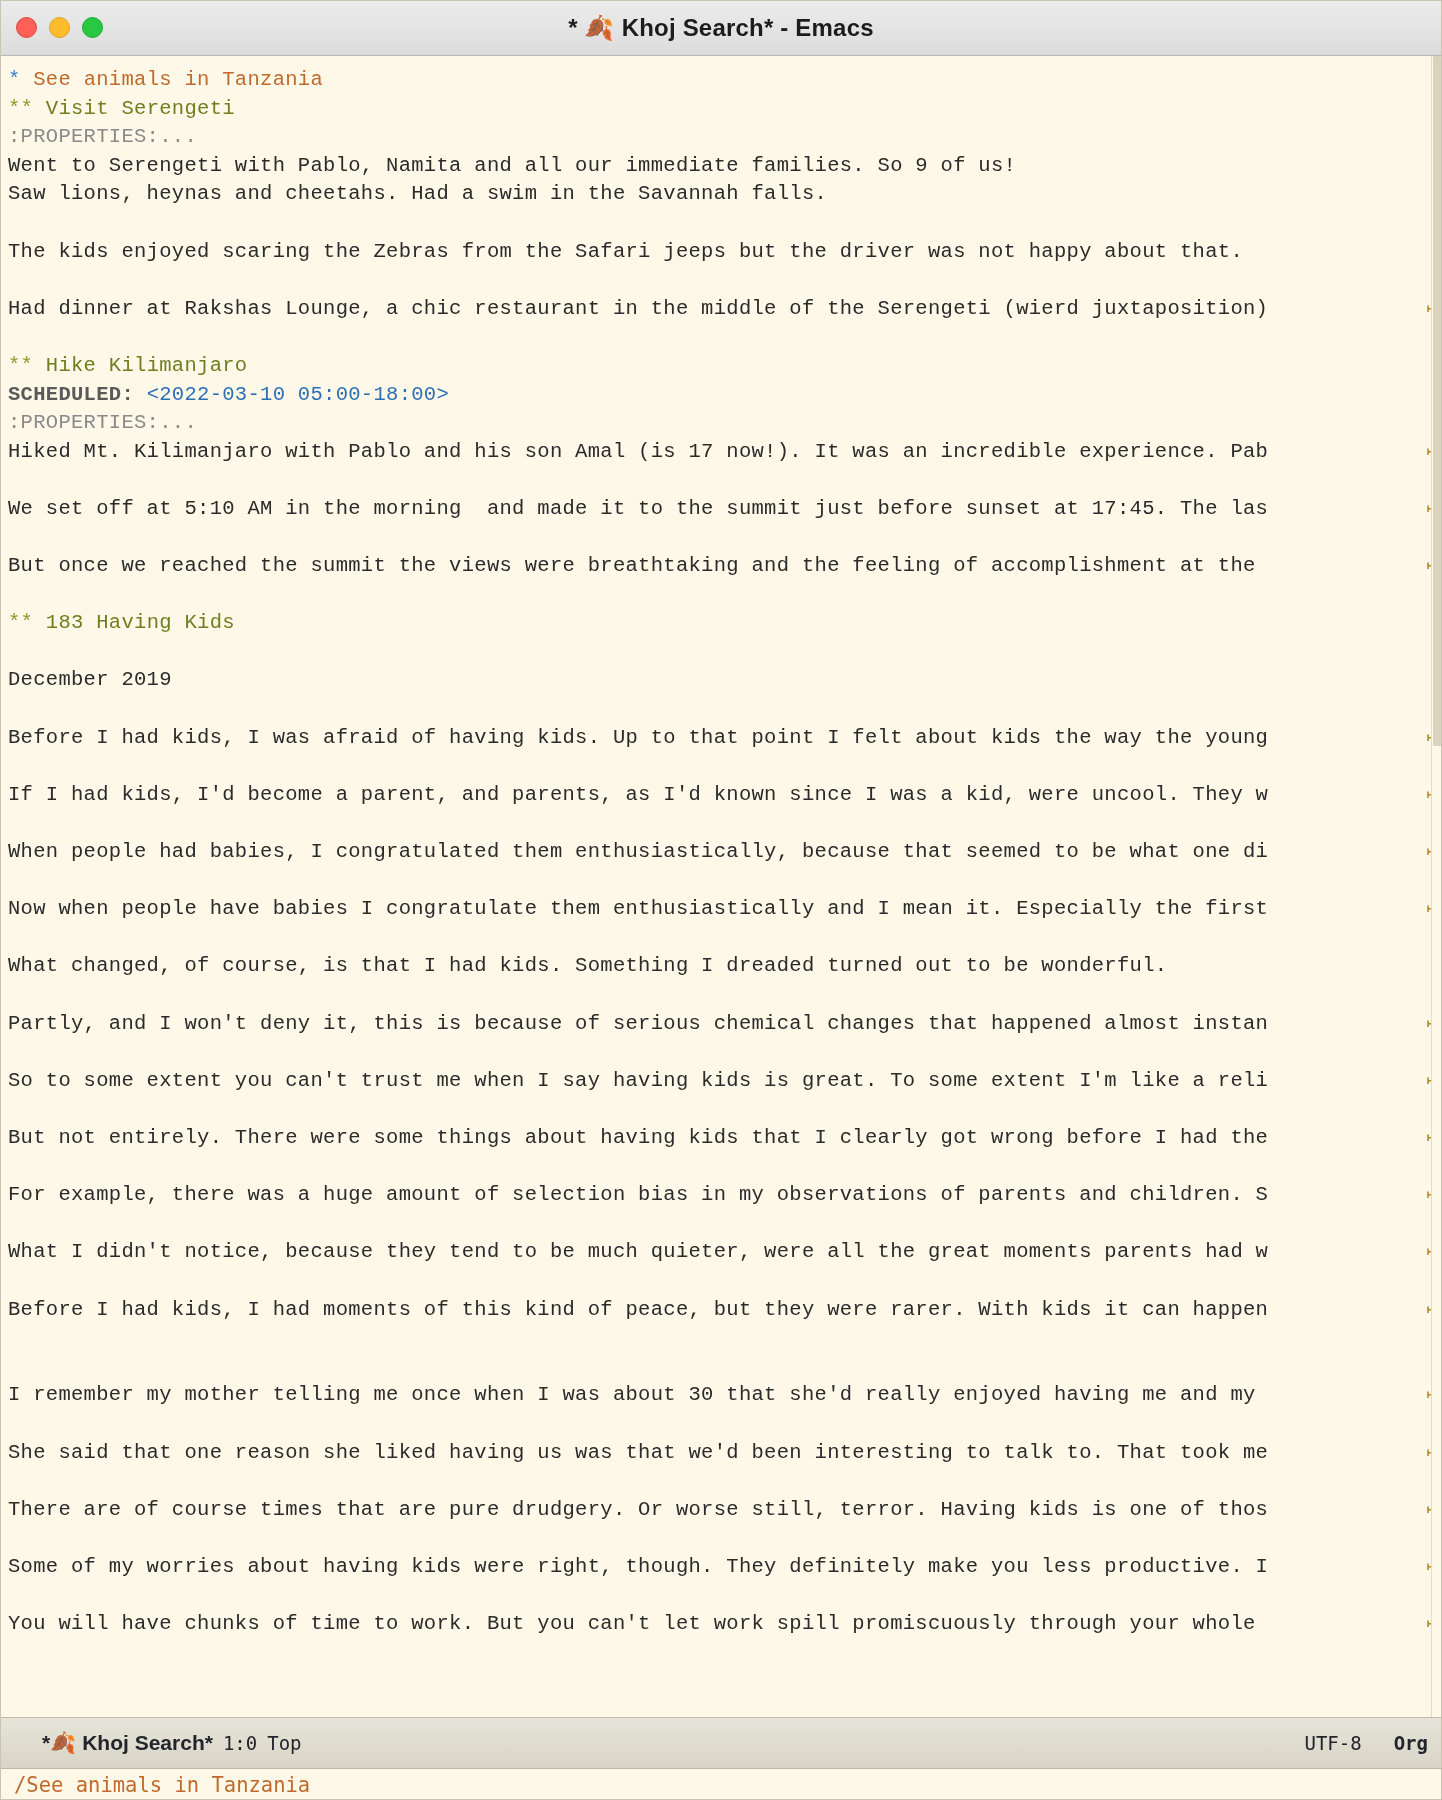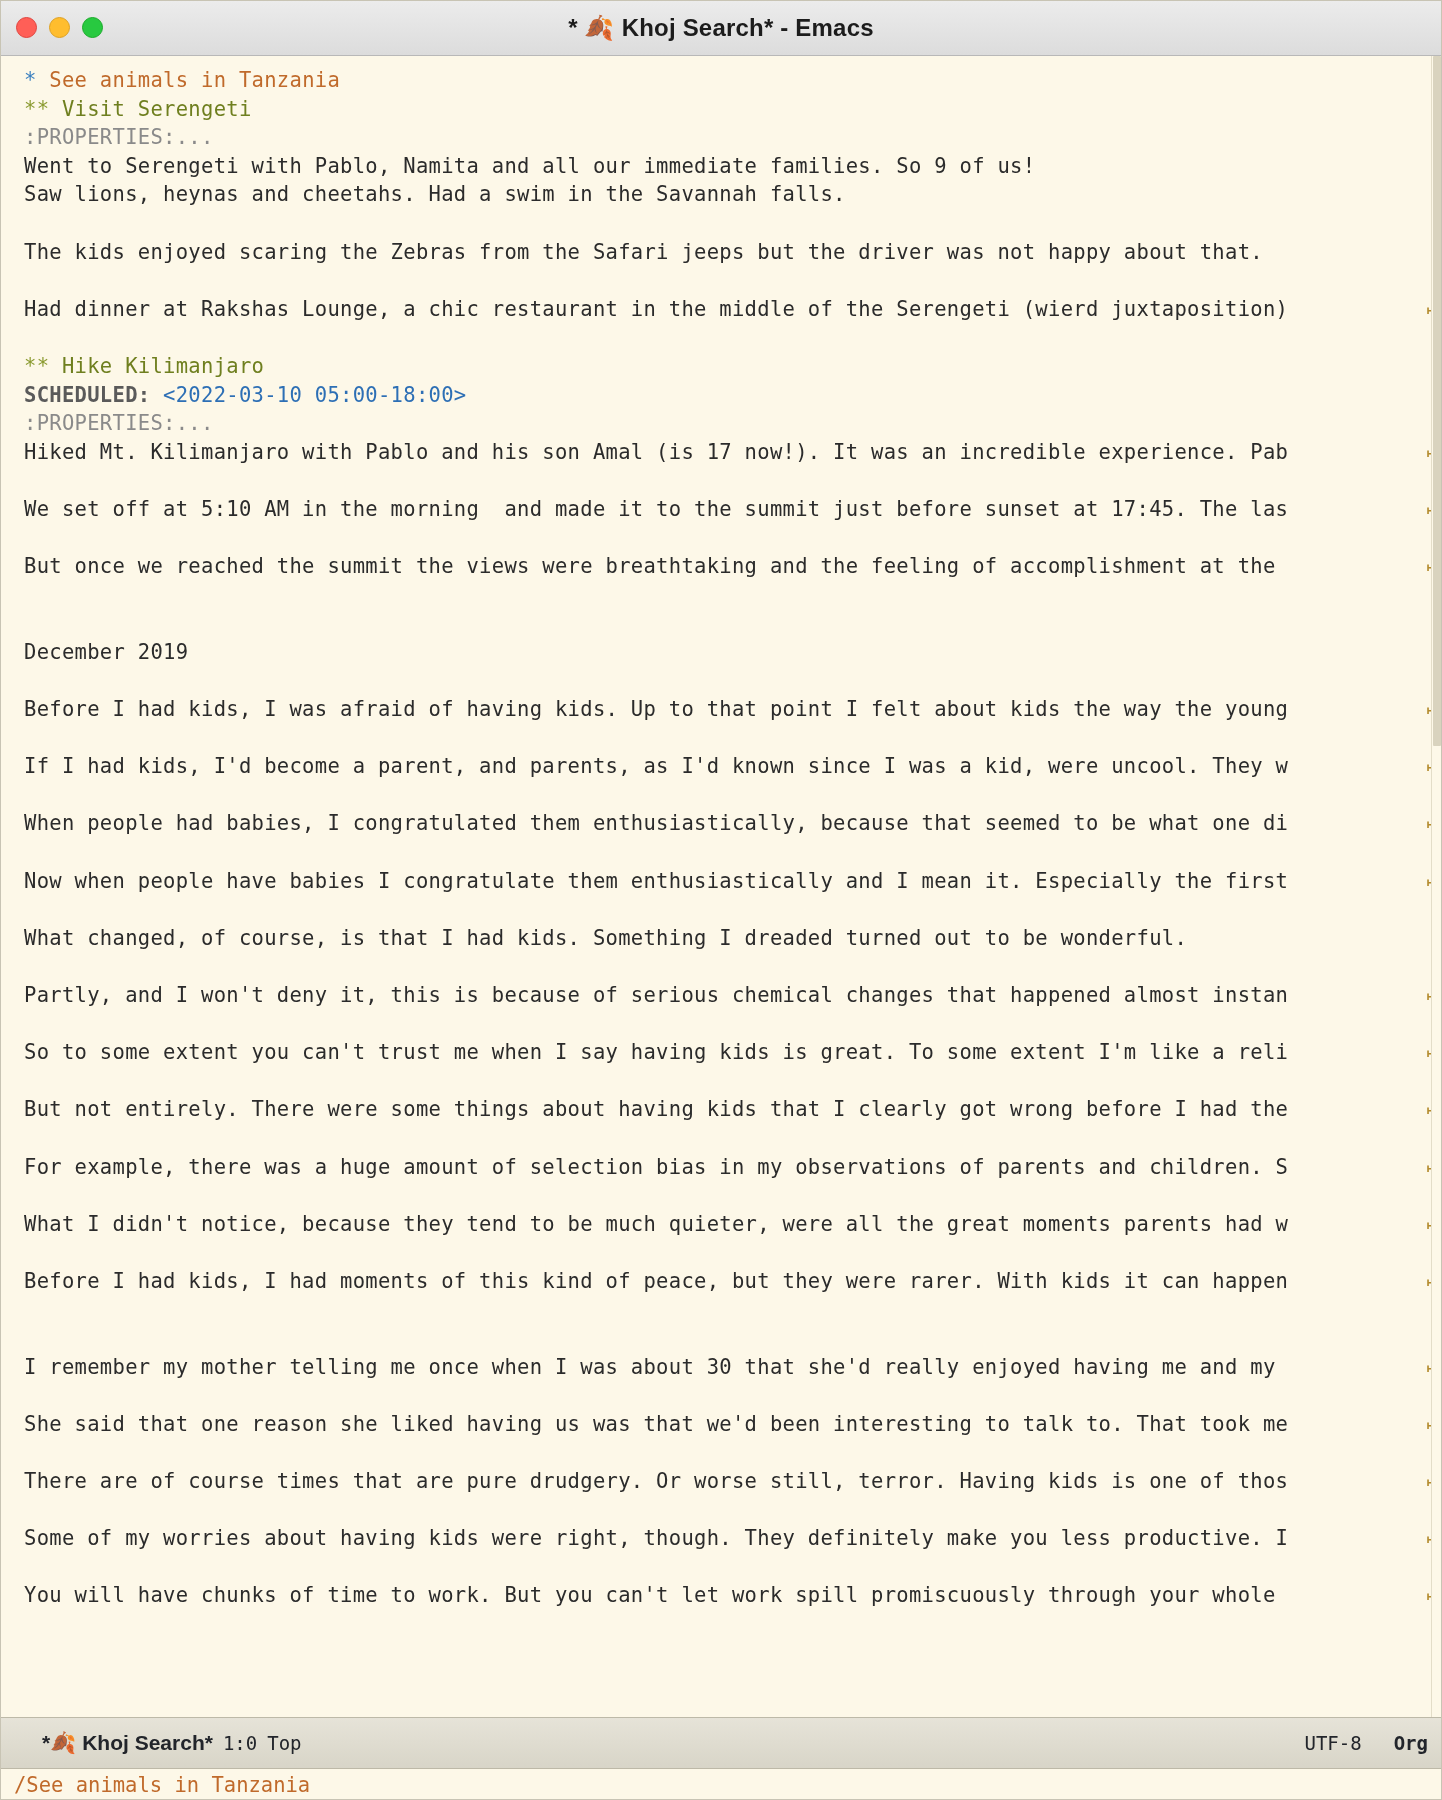--- a/index.html
+++ b/index.html
@@ -66,25 +66,26 @@
     background: #fdf8e8;
     padding: 10px 0 0 0;
     overflow: hidden;
     font-size: 20.5px;
     line-height: 28.6px;
     color: #2b2b2b;
     letter-spacing: 0.3px;
   }
   .line {
     white-space: pre;
-    padding-left: 24px;
+    padding-left: 8px;
     padding-right: 20px;
     height: 28.6px;
     overflow: hidden;
     position: relative;
+    font-family: Liberation Mono, monospace;
   }
   .line.blank { }
   .cont {
     position: absolute;
     right: 0;
     top: 0;
     width: 18px;
     text-align: center;
     color: #b38b2d;
     font-size: 20px;
@@ -203,20 +204,21 @@
         <div class="line blank"><span></span></div>
         <div class="line"><span class="stars-h2">** </span><span class="h2">Hike Kilimanjaro</span></div>
         <div class="line"><span class="kw">SCHEDULED: </span><span class="ts-active">&lt;2022-03-10 05:00-18:00&gt;</span></div>
         <div class="line"><span class="props">:PROPERTIES:...</span></div>
         <div class="line"><span>Hiked Mt. Kilimanjaro with Pablo and his son Amal (is 17 now!). It was an incredible experience. Pab</span><span class="cont">↦</span></div>
         <div class="line blank"><span></span></div>
         <div class="line"><span>We set off at 5:10 AM in the morning  and made it to the summit just before sunset at 17:45. The las</span><span class="cont">↦</span></div>
         <div class="line blank"><span></span></div>
         <div class="line"><span>But once we reached the summit the views were breathtaking and the feeling of accomplishment at the </span><span class="cont">↦</span></div>
         <div class="line blank"><span></span></div>
+        <div class="line"><span class="stars-h2">** </span><span class="h2">183 Having Kids</span></div>
         <div class="line blank"><span></span></div>
         <div class="line"><span>December 2019</span></div>
         <div class="line blank"><span></span></div>
         <div class="line"><span>Before I had kids, I was afraid of having kids. Up to that point I felt about kids the way the young</span><span class="cont">↦</span></div>
         <div class="line blank"><span></span></div>
         <div class="line"><span>If I had kids, I'd become a parent, and parents, as I'd known since I was a kid, were uncool. They w</span><span class="cont">↦</span></div>
         <div class="line blank"><span></span></div>
         <div class="line"><span>When people had babies, I congratulated them enthusiastically, because that seemed to be what one di</span><span class="cont">↦</span></div>
         <div class="line blank"><span></span></div>
         <div class="line"><span>Now when people have babies I congratulate them enthusiastically and I mean it. Especially the first</span><span class="cont">↦</span></div>

